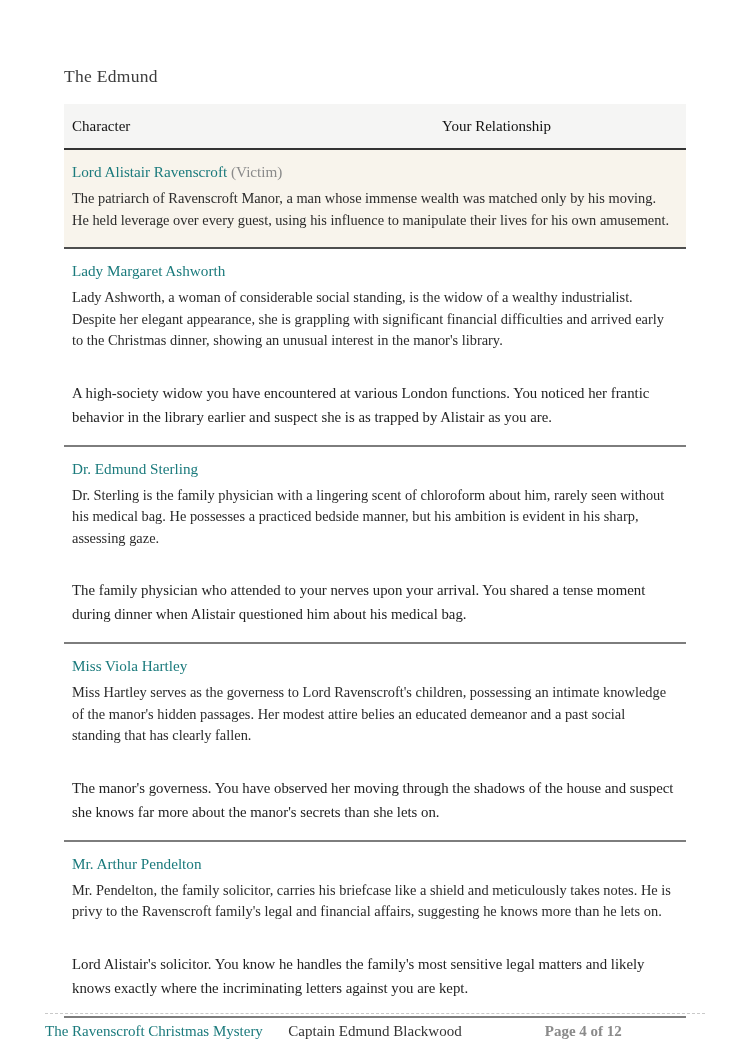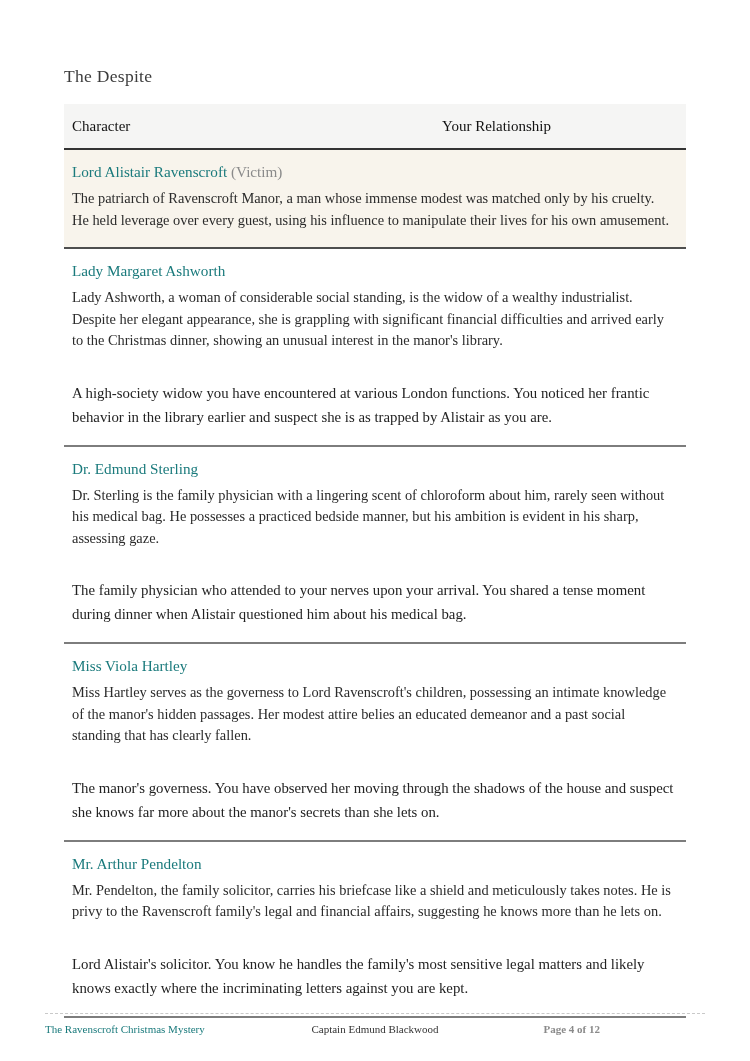--- a/index.html
+++ b/index.html
@@ -66,43 +66,43 @@
   }
   .footer {
     position: absolute;
     left: 45px;
     right: 45px;
     top: 1013px;
     border-top: 1px dashed #c9c9c9;
     padding-top: 9px;
     display: flex;
     align-items: baseline;
-    font-size: 11px;
+    font-size: 15px;
   }
   .f-left  { flex: 1; text-align: left; color: #1a7a7c; }
   .f-center{ flex: 0 0 auto; text-align: center; color: #333333; }
   .f-right { flex: 1; text-align: center; color: #8a8a8a; font-weight: bold; }
 </style>
 </head>
 <body>
 
 <div class="page">
 
-  <h2 class="section-title">The Despite</h2>
+  <h2 class="section-title">The Edmund</h2>
 
   <div class="guest-table">
     <div class="thead">
       <div class="th th-char">Character</div>
       <div class="th th-rel">Your Relationship</div>
     </div>
     <div id="rows">
   <div class="trow victim">
     <div class="td td-char">
       <div class="name-line"><span class="gname">Lord Alistair Ravenscroft</span><span class="gsuffix">&nbsp;(Victim)</span></div>
-      <p class="gdesc">The patriarch of Ravenscroft Manor, a man whose immense modest was matched only by his cruelty. He held leverage over every guest, using his influence to manipulate their lives for his own amusement.</p>
+      <p class="gdesc">The patriarch of Ravenscroft Manor, a man whose immense wealth was matched only by his moving. He held leverage over every guest, using his influence to manipulate their lives for his own amusement.</p>
     </div>
   </div>
 
   <div class="trow">
     <div class="td td-char">
       <div class="name-line"><span class="gname">Lady Margaret Ashworth</span></div>
       <p class="gdesc">Lady Ashworth, a woman of considerable social standing, is the widow of a wealthy industrialist. Despite her elegant appearance, she is grappling with significant financial difficulties and arrived early to the Christmas dinner, showing an unusual interest in the manor's library.</p>
     </div>
     <div class="td td-rel">
       <p class="grel">A high-society widow you have encountered at various London functions. You noticed her frantic behavior in the library earlier and suspect she is as trapped by Alistair as you are.</p>

